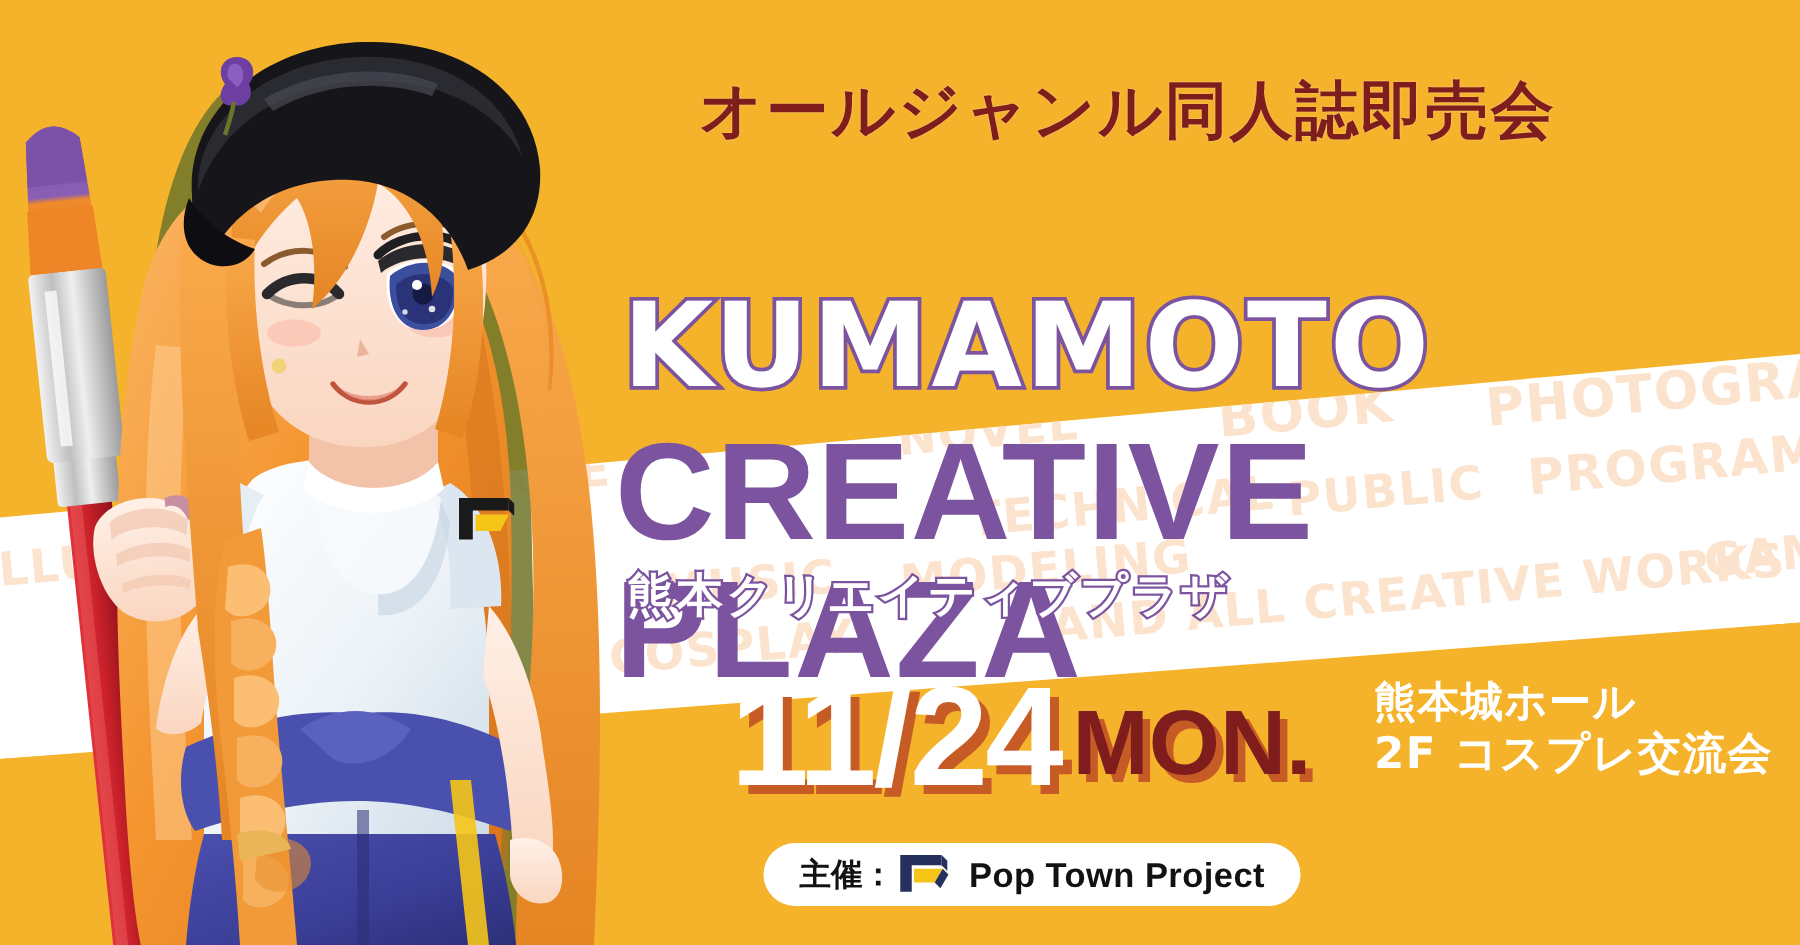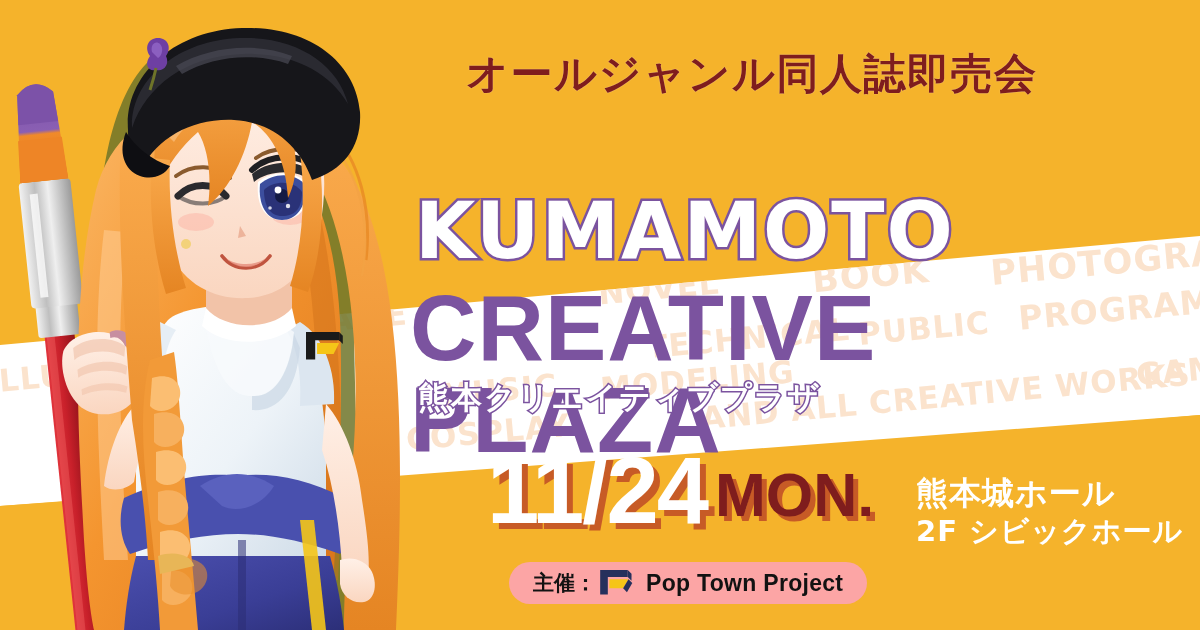--- a/index.html
+++ b/index.html
@@ -84,28 +84,28 @@
   .date-dow{
     font-size:61px;font-weight:900;line-height:1;color:#7f1d1d;
     letter-spacing:0px;margin-left:8px;margin-bottom:8px;
     font-family:"Liberation Sans","DejaVu Sans",sans-serif;
     text-shadow:5px 5px 0 #C75B26;
   }
 
   
   .venue{position:absolute;left:916px;top:452px;z-index:10;color:#ffffff;
          font-family:"DejaVu Sans","Liberation Sans",sans-serif;}
-  .venue-main{font-size:32px;font-weight:900;line-height:1.12;letter-spacing:1px;margin-top:24px;}
+  .venue-main{font-size:28px;font-weight:900;line-height:1.12;letter-spacing:1px;}
   .venue-sub{font-size:29px;font-weight:900;line-height:1.2;letter-spacing:1px;margin-top:2px;}
 
   
   .organizer{
     position:absolute;left:509px;top:562px;z-index:11;
     height:42px;display:flex;align-items:center;
-    background:#fca5a5;border-radius:21px;padding:0 24px;
+    background:#ffffff;border-radius:21px;padding:0 24px;
   }
   .org-label{font-size:21px;font-weight:700;color:#121212;letter-spacing:0px;
              font-family:"DejaVu Sans","Liberation Sans",sans-serif;}
   .org-logo{margin:0 12px 0 4px;display:flex;align-items:center;}
   .org-name{font-size:23px;font-weight:700;color:#121212;letter-spacing:.3px;
             font-family:"Liberation Sans","DejaVu Sans",sans-serif;}
 </style>
 </head>
 <body>
 
@@ -341,21 +341,21 @@
   <div class="title-plaza">CREATIVE PLAZA</div>
   <div class="title-jp">熊本クリエイティブプラザ</div>
 
   <div class="date-row">
     <span class="date-main">11/24</span>
     <span class="date-dow">MON.</span>
   </div>
 
   <div class="venue">
     <div class="venue-main">熊本城ホール</div>
-    <div class="venue-sub">2F シビックホール</div>
+    <div class="venue-sub">2F コスプレ交流会</div>
   </div>
 
   <div class="organizer">
     <span class="org-label">主催：</span>
     <span class="org-logo">
       <svg width="34" height="26" viewBox="0 0 44 34" xmlns="http://www.w3.org/2000/svg">
         <path d="M0 0 L 36 0 L 36 9 L 10 9 L 10 32 L 0 32 Z" fill="#26305C"></path>
         <path d="M12 12 L 37 12 L 30 24 L 12 24 Z" fill="#F5C518"></path>
         <path d="M36 0 L 41 5 L 41 14 L 36 9 Z" fill="#26305C"></path>
         <path d="M37 12 L 42 17 L 35 29 L 30 24 Z" fill="#26305C"></path>

